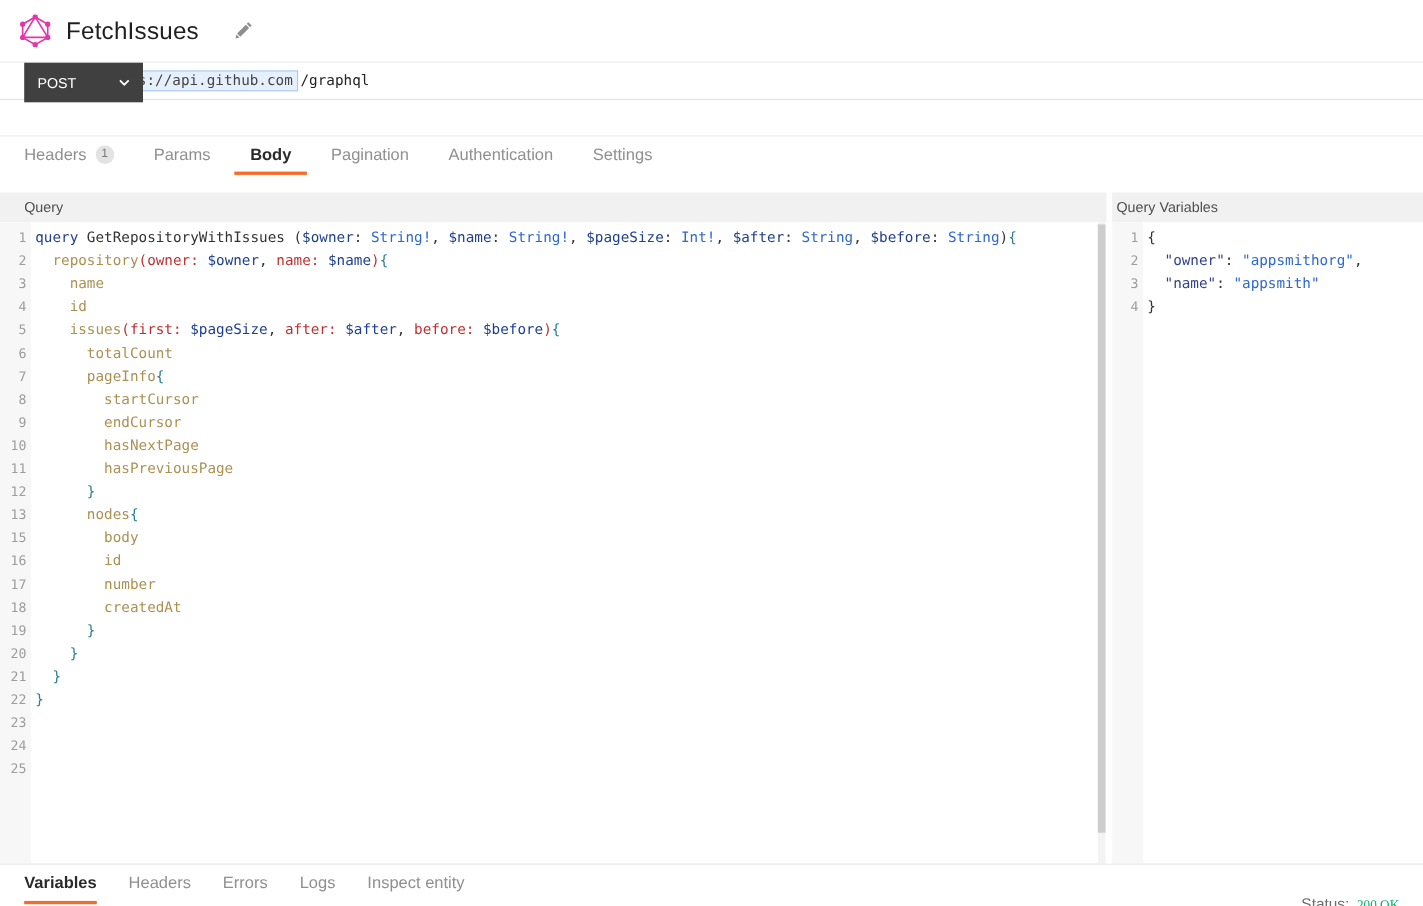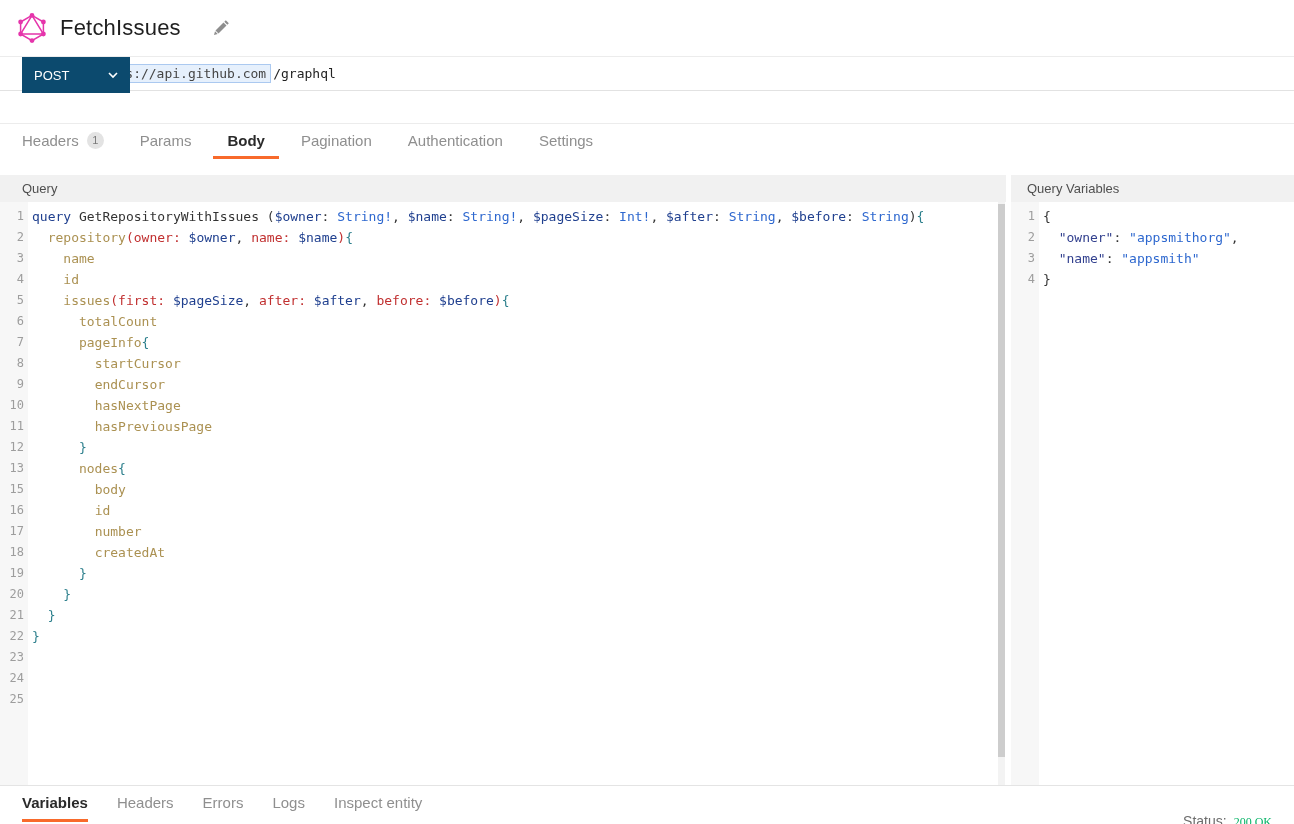--- a/index.html
+++ b/index.html
@@ -9,21 +9,21 @@
   
   .title-row { height:56px; display:flex; align-items:center; padding-left:17px; }
   .gql-logo { width:30px; height:30px; flex:none; }
   .page-title { font-size:22px; color:#1f1f1f; margin-left:13px; letter-spacing:.2px; }
   .edit-pencil { margin-left:30px; width:20px; height:20px; cursor:pointer; }
 
   
   .url-row { position:relative; height:35px; border-top:1px solid #ececec;
     border-bottom:1px solid #e2e2e2; display:flex; align-items:center; }
   .method-select { position:absolute; left:22px; top:0; width:108px; height:36px;
-    background:#0c4a6e; color:#fff; display:flex; align-items:center;
+    background:#404040; color:#fff; display:flex; align-items:center;
     justify-content:space-between; padding:0 12px; font-size:13px; cursor:pointer; z-index:2; }
   .url-value { margin-left:89px; display:flex; align-items:center;
     font-family:"DejaVu Sans Mono","Liberation Mono",monospace; font-size:13px; }
   .url-chip { background:#e6f0fc; border:1px solid #abc9f0; padding:1px 4px; color:#454545; }
   .url-path { color:#222; margin-left:2px; }
 
   .spacer { height:32px; }
 
   
   .tab-bar { height:36px; border-top:1px solid #ececec; display:flex; align-items:stretch; padding-left:8px; }
@@ -34,21 +34,21 @@
     color:#7a7a7a; font-size:11px; line-height:17px; text-align:center; font-weight:400; }
 
   
   .main { display:flex; height:610px;margin-top:16px; }
   .panel-left { width:1006px; flex:none; }
   .panel-gap { width:5px; flex:none; background:#fff; }
   .panel-right { flex:1; }
   .panel-header { height:27px; background:#f1f1f1; display:flex; align-items:center;
     font-size:13px; color:#4f4f4f; }
   .panel-left .panel-header { padding-left:22px; }
-  .panel-right .panel-header { padding-left:16px; }
+  .panel-right .panel-header { padding-left:4px; }
   .editor { position:relative; height:583px; overflow:hidden; padding-top:4px;
     font-family:"DejaVu Sans Mono","Liberation Mono",monospace; font-size:13px; line-height:21px; }
   .gutter-bg { position:absolute; left:0; top:0; bottom:0; width:28px; background:#f7f7f7; }
   .code-line { display:flex; height:21px; position:relative; }
   .ln { width:24px; flex:none; text-align:right; color:#9d9d9d; font-size:12px; }
   .code { margin-left:8px; white-space:pre; }
   .tok-kw   { color:#20408f; }
   .tok-def  { color:#333333; }
   .tok-var  { color:#20408f; }
   .tok-type { color:#2e68cf; }

